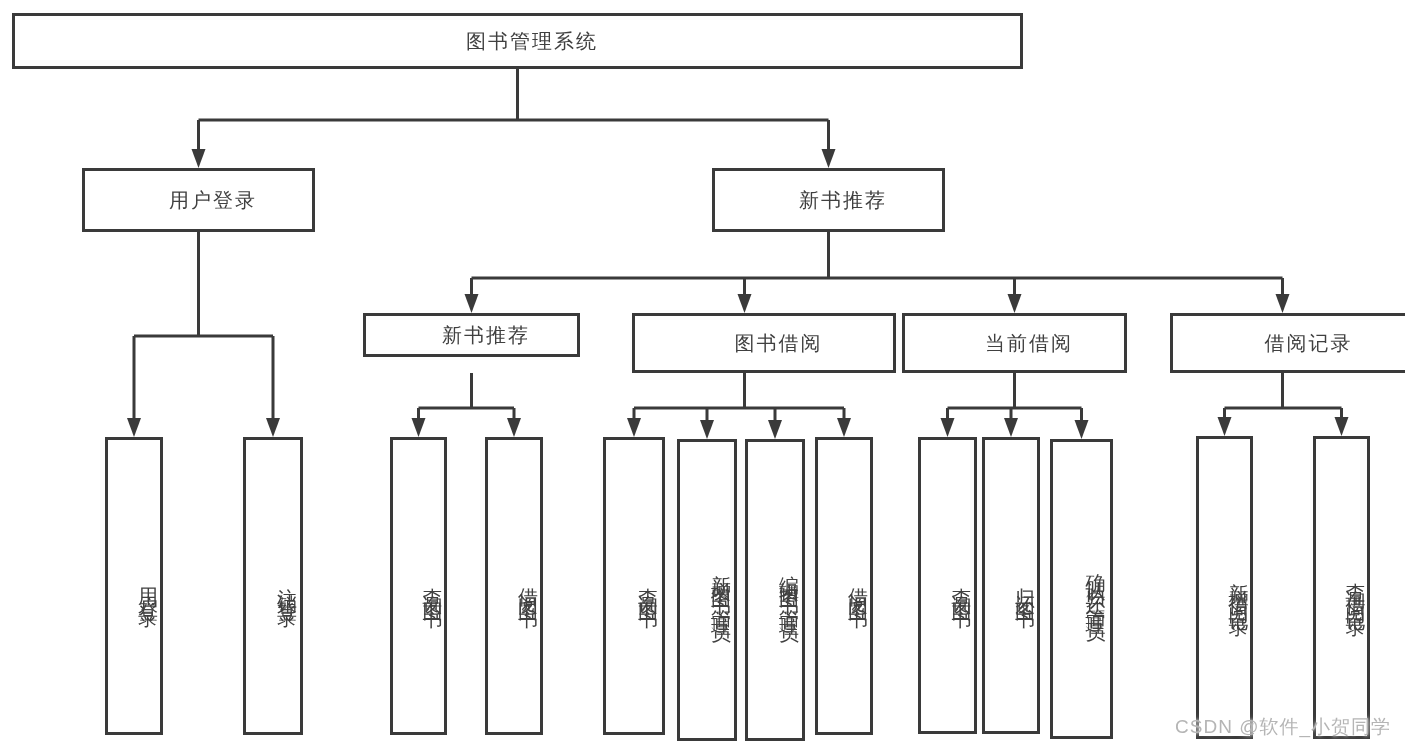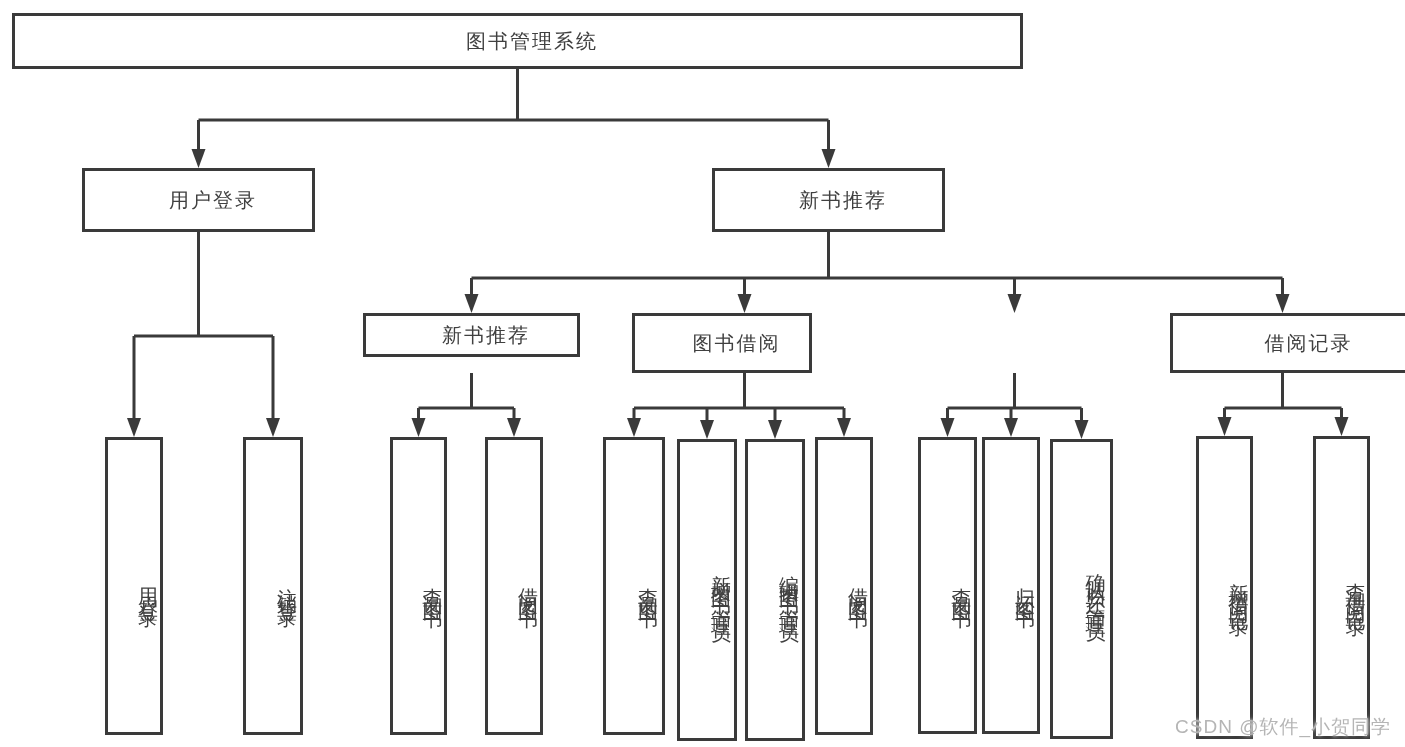--- a/index.html
+++ b/index.html
@@ -106,22 +106,25 @@
   <div class="node" style="left:82px;top:168px;width:233px;height:64px;">
     <span>用户登录</span>
   </div>
   <div class="node" style="left:712px;top:168px;width:233px;height:64px;">
     <span>新书推荐</span>
   </div>
 
   <div class="node" style="left:363px;top:313px;width:217px;height:44px;">
     <span>新书推荐</span>
   </div>
-  <div class="node" style="left:632px;top:313px;width:180px;height:60px;">
+  <div class="node" style="left:632px;top:313px;width:264px;height:60px;">
     <span>图书借阅</span>
+  </div>
+  <div class="node" style="left:902px;top:313px;width:225px;height:60px;">
+    <span>当前借阅</span>
   </div>
   <div class="node" style="left:1170px;top:313px;width:248px;height:60px;">
     <span>借阅记录</span>
   </div>
 
   <div class="node v" style="left:105px;top:437px;width:58px;height:298px;">
     <span>用户登录</span>
   </div>
   <div class="node v" style="left:243px;top:437px;width:60px;height:298px;">
     <span>注销登录</span>

